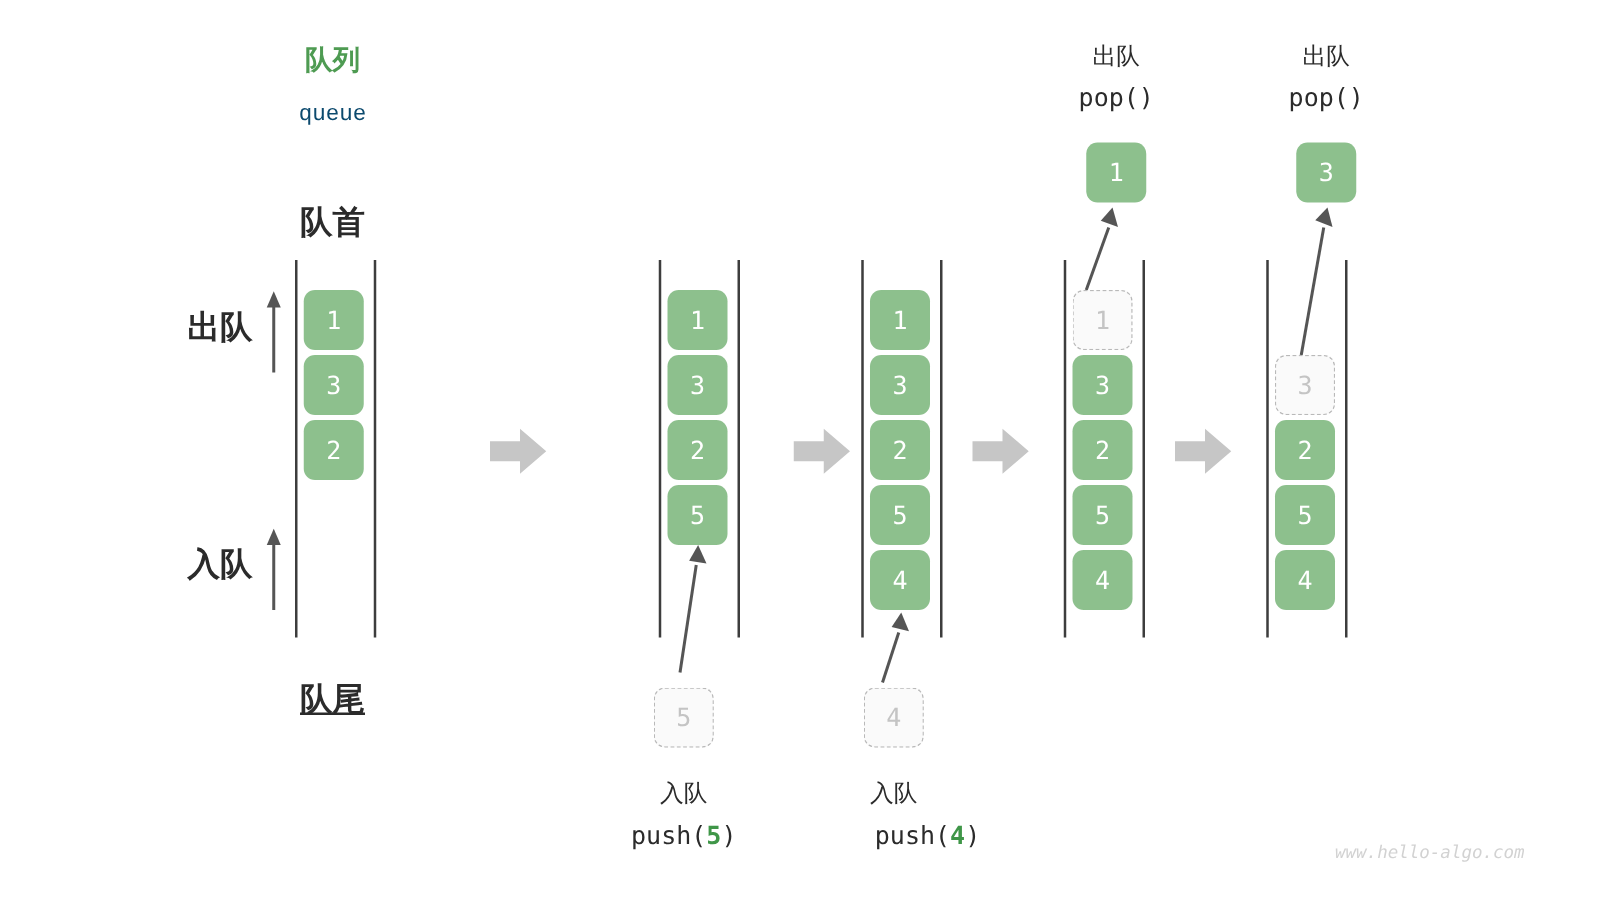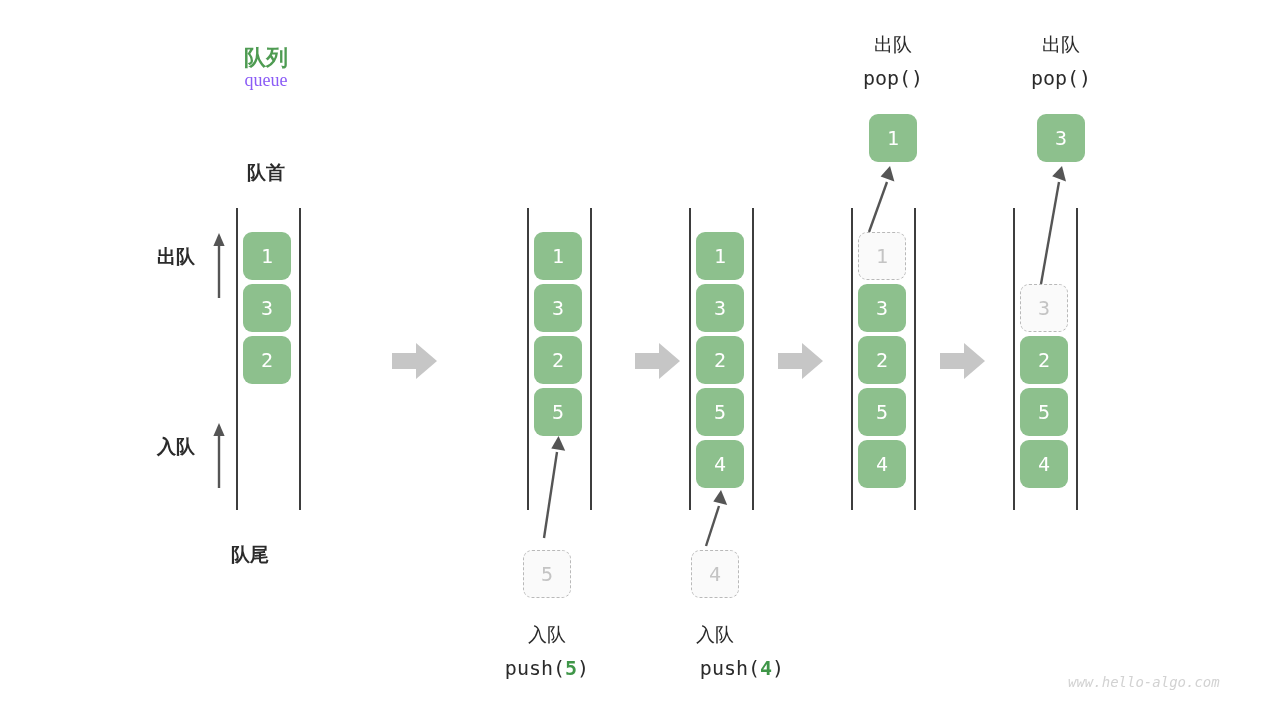--- a/index.html
+++ b/index.html
@@ -22,30 +22,31 @@
   
   .title-cn {
     font-family: "Liberation Sans", "DejaVu Sans", sans-serif;
     font-weight: bold;
     font-size: 22px;
     color: #4e9b52;
     text-align: center;
     white-space: nowrap;
   }
   .title-en {
-    font-family: Liberation Serif, serif;
+    font-family: Liberation Mono, monospace;
     font-size: 18px;
-    color: #8b5cf6;
-    text-align: center;
-    white-space: nowrap;
+    color: #0c4a6e;
+    text-align: center;
+    white-space: nowrap;
+    margin-top: 12px;
   }
   .label-bold {
     font-family: "Liberation Sans", "DejaVu Sans", sans-serif;
     font-weight: bold;
-    font-size: 19px;
+    font-size: 26px;
     color: #2b2b2b;
     text-align: center;
     white-space: nowrap;
   }
   .op-cn {
     font-family: "Liberation Sans", "DejaVu Sans", sans-serif;
     font-size: 19px;
     color: #2b2b2b;
     text-align: center;
     white-space: nowrap;
@@ -92,25 +93,25 @@
     color: #d2d2d2;
     white-space: nowrap;
   }
   svg { overflow: visible; }
 </style>
 </head>
 <body>
 
 <div id="canvas">
 
-  <div class="title-cn abs" style="left:196px; top:43px; width:140px;">队列</div>
+  <div class="title-cn abs" style="left:196px; top:33px; width:140px;">队列</div>
   <div class="title-en abs" style="left:196px; top:70px; width:140px;">queue</div>
 
   <div class="label-bold abs" style="left:196px; top:160px; width:140px;">队首</div>
-  <div class="label-bold abs" style="left:180px; top:542px; width:140px;">队尾</div>
+  <div class="label-bold abs" style="left:196px; top:542px; width:140px;text-decoration:underline;">队尾</div>
 
   <div class="label-bold abs" style="left:145px; top:244px; width:62px;">出队</div>
   <svg class="abs" style="left:209px; top:232px;" width="20" height="68">
     <line x1="10" y1="66" x2="10" y2="12" stroke="#555555" stroke-width="2.4"></line>
     <polygon points="10,1 4.4,14 15.6,14" fill="#555555"></polygon>
   </svg>
 
   <div class="label-bold abs" style="left:145px; top:434px; width:62px;">入队</div>
   <svg class="abs" style="left:209px; top:422px;" width="20" height="68">
     <line x1="10" y1="66" x2="10" y2="12" stroke="#555555" stroke-width="2.4"></line>

